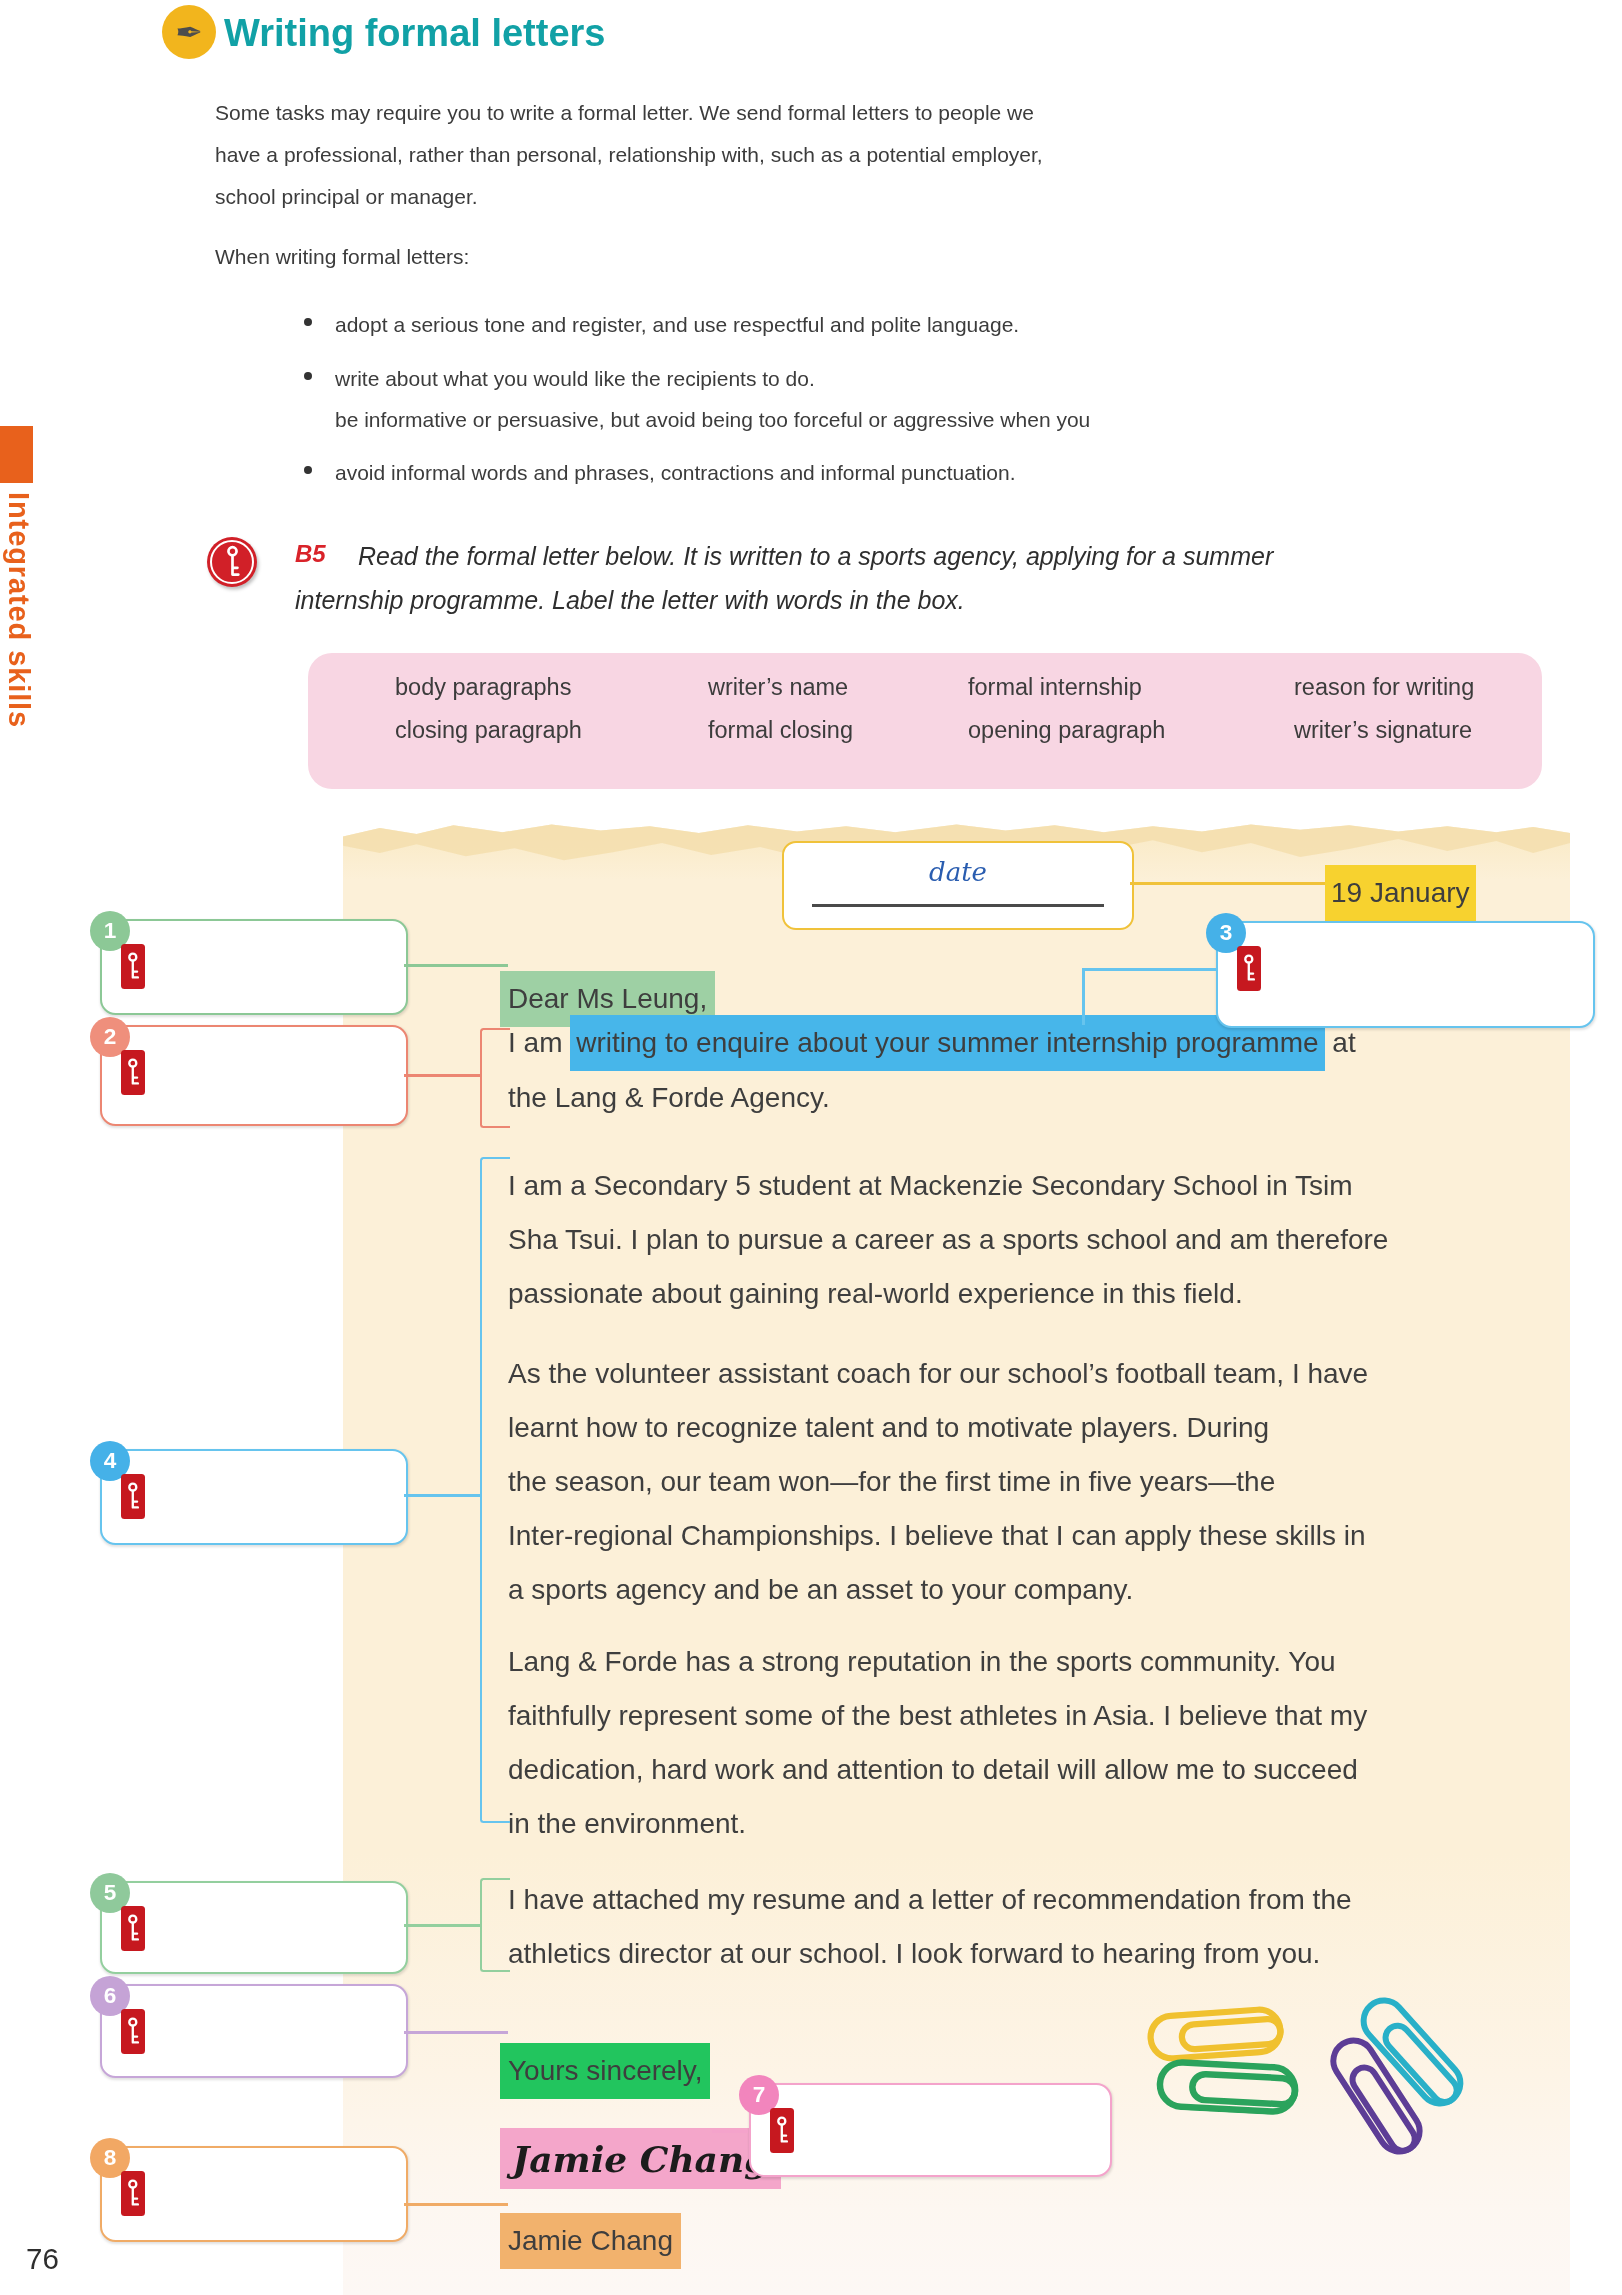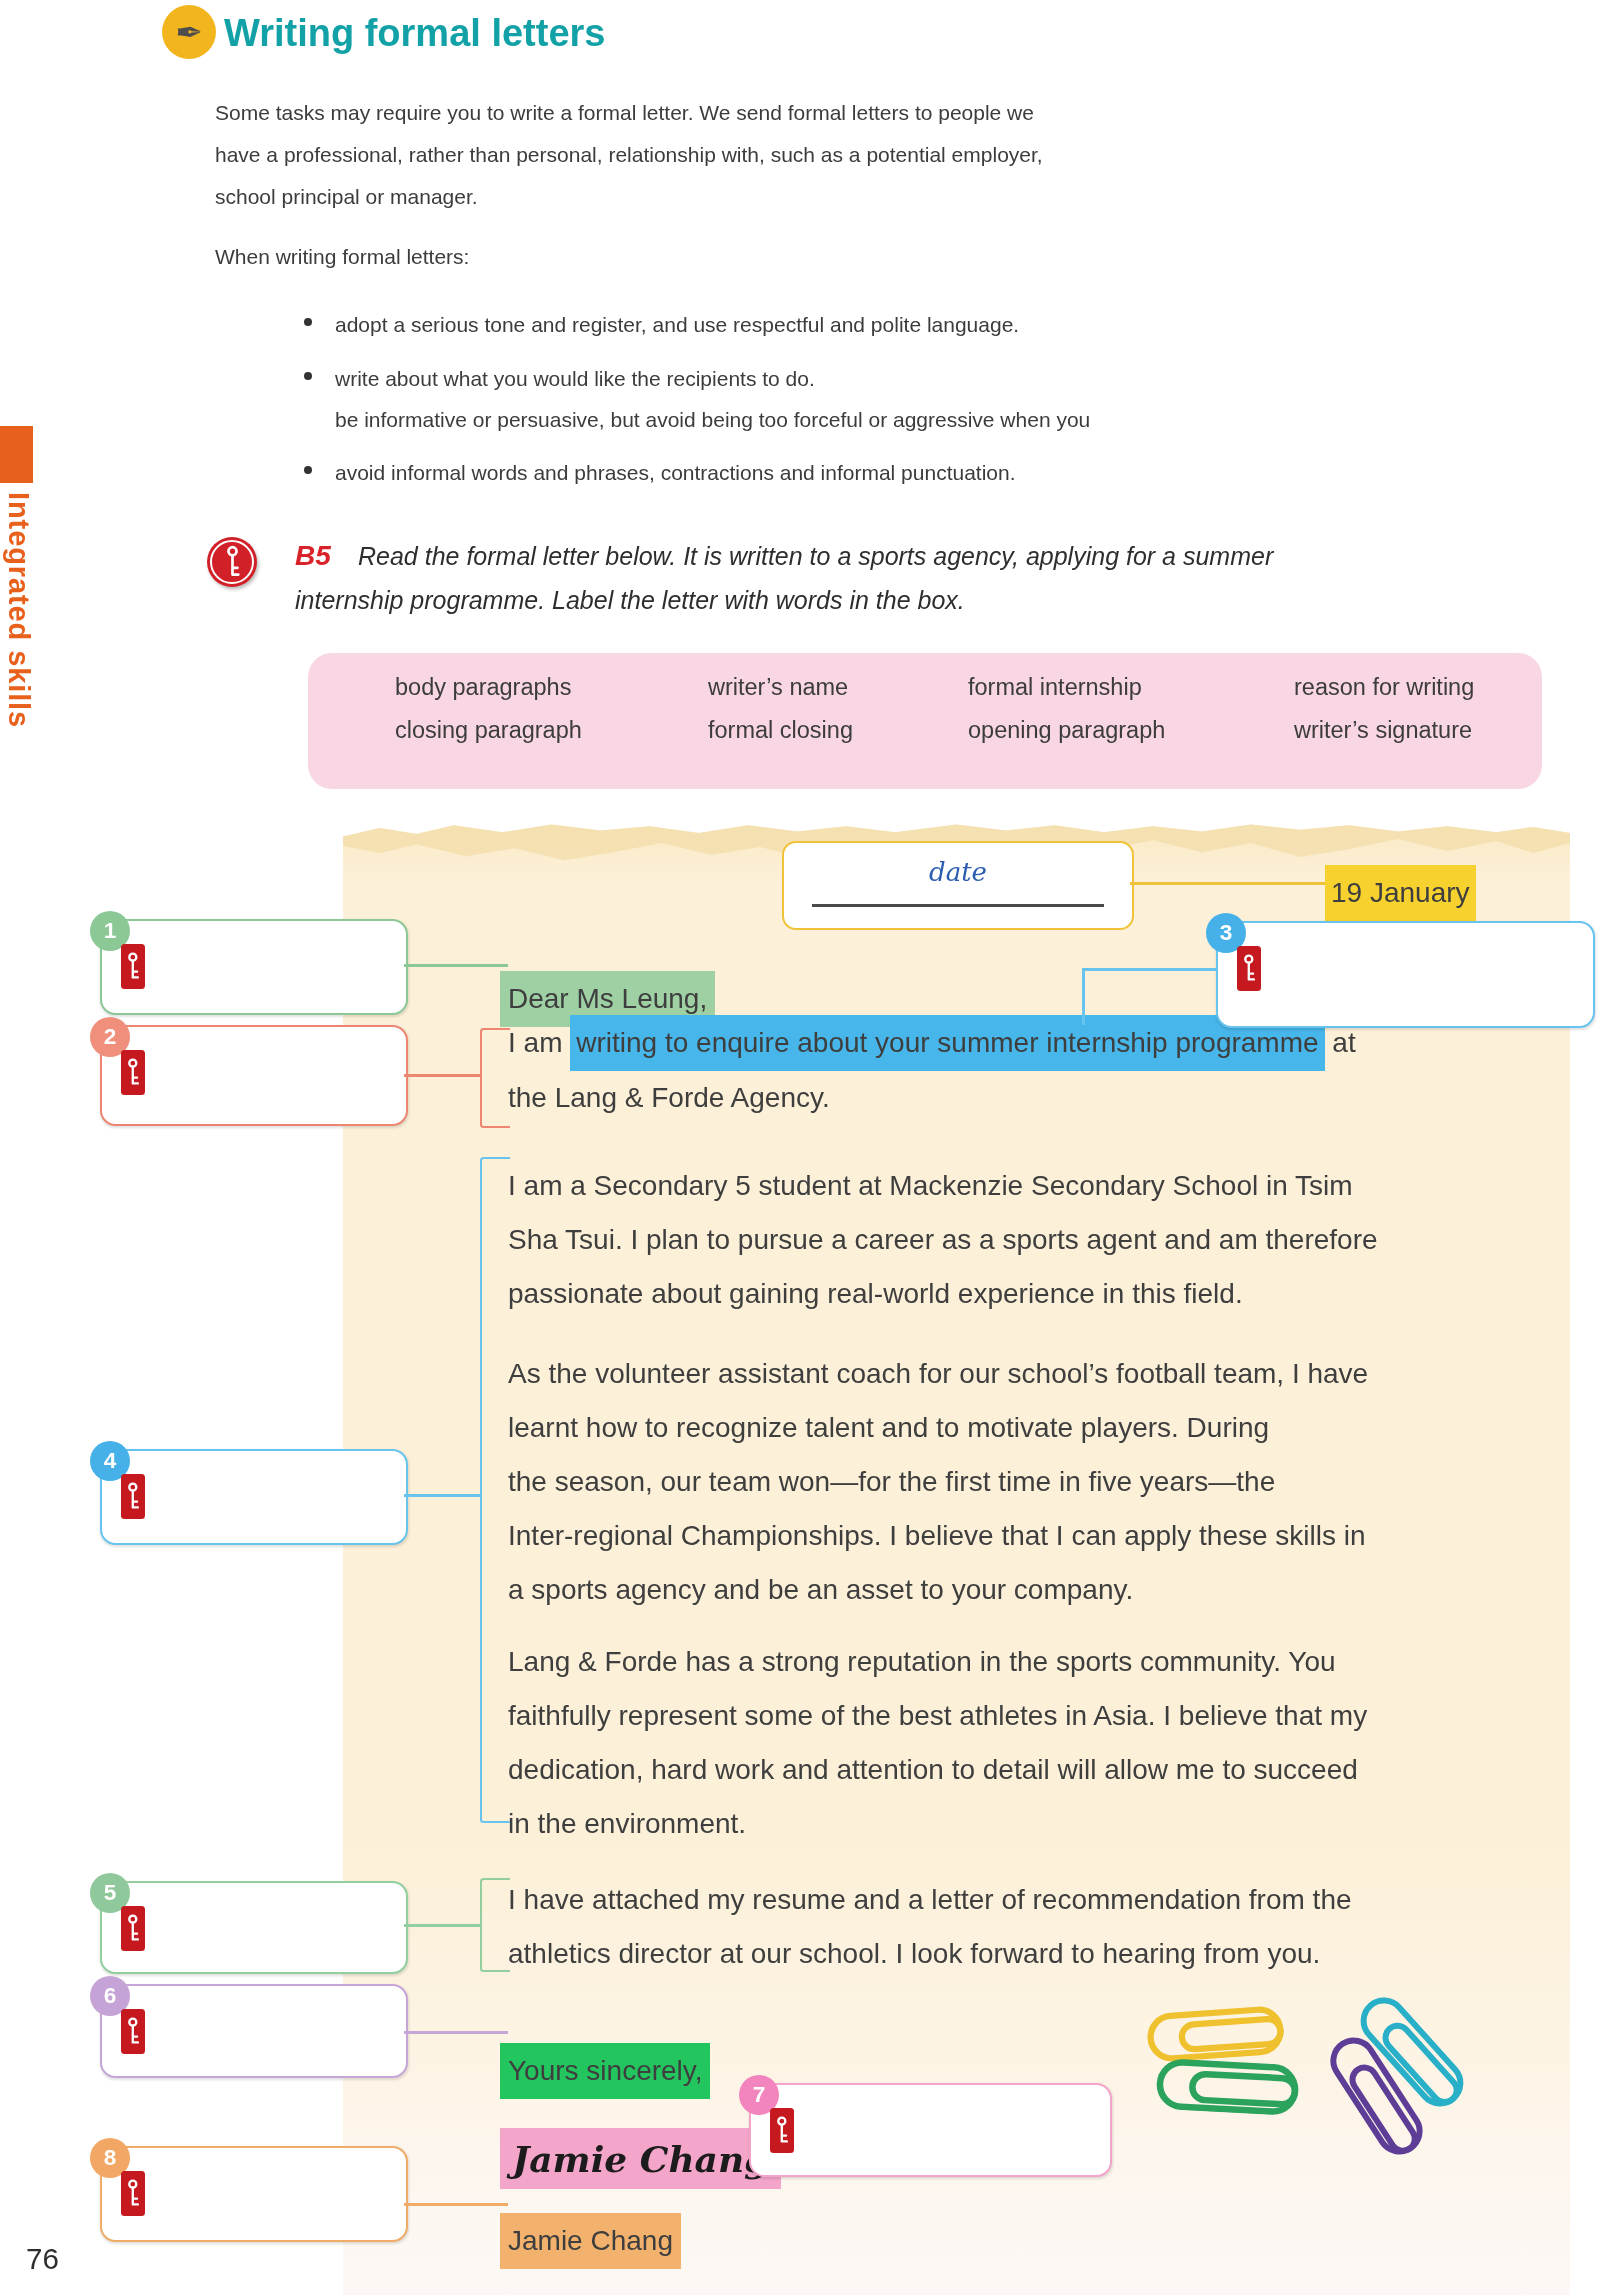--- a/index.html
+++ b/index.html
@@ -21,21 +21,21 @@
   .intro{position:absolute;left:215px;top:92px;}
   .when{position:absolute;left:215px;top:245px;font-size:21px;color:#3c3c3c;}
   .bdot{position:absolute;width:7.8px;height:7.8px;border-radius:50%;background:#333;}
   .bullet-lines{position:absolute;left:335px;}
   .bullet-lines .tline{line-height:41px;}
 
   
   .b5-icon{position:absolute;left:207px;top:537px;width:50px;height:50px;border-radius:50%;
            background:#d12028;display:flex;align-items:center;justify-content:center;box-shadow:1.7px 2.6px 3.5px rgba(0,0,0,.25);}
   .b5-icon::after{content:"";position:absolute;inset:2.6px;border:2.2px solid #fff;border-radius:50%;}
-  .b5-id{position:absolute;left:295px;top:540px;font-size:28px;font-weight:bold;color:#d9232a;font-style:italic;}
+  .b5-id{position:absolute;left:295px;top:540px;font-size:24px;font-weight:bold;color:#d9232a;font-style:italic;}
   .instr{font-size:25px;font-style:italic;color:#2e2e2e;white-space:nowrap;}
 
   
   .word-box{position:absolute;left:308px;top:653px;width:1234px;height:136px;background:#f8d6e3;border-radius:24px;}
   .wb-item{position:absolute;font-size:23.5px;color:#3c3c3c;white-space:nowrap;text-align:center;}
 
   
   .paper{position:absolute;left:343px;top:821px;width:1227px;height:1474px;
          background:linear-gradient(180deg,#f9e9c2 0%,#fcf0d8 4%,#fcf0d8 70%,#fdf4e6 85%,#fdf7f1 94%,#fdf8f5 100%);
          clip-path:polygon(0 15.6px,3% 7px,6% 13px,9% 4.3px,13% 11.3px,17% 3.5px,21% 9.6px,25% 5.2px,29% 12px,33% 4.3px,37% 10.4px,41% 5.2px,45% 11.3px,50% 3.5px,54% 9.6px,58% 4.3px,62% 11.3px,66% 5.2px,70% 10.4px,74% 3.5px,78% 8.7px,82% 4.3px,86% 10.4px,90% 5.2px,94% 11.3px,97% 6px,100% 12px,100% 100%,0 100%);}
@@ -154,21 +154,21 @@
     <span class="hl" style="background:#9ed0a4">Dear Ms Leung,</span>
   </div>
 
   <div class="para" style="top:1015px">
     <div class="lline"><span>I am </span><span class="hl2" style="background:#47b6ea">writing to enquire about your summer internship programme</span><span> at</span></div>
     <div class="lline">the Lang &amp; Forde Agency.</div>
   </div>
 
   <div class="para" style="top:1159px">
     <div class="lline">I am a Secondary 5 student at Mackenzie Secondary School in Tsim</div>
-    <div class="lline">Sha Tsui. I plan to pursue a career as a sports agent and am therefore</div>
+    <div class="lline">Sha Tsui. I plan to pursue a career as a sports school and am therefore</div>
     <div class="lline">passionate about gaining real-world experience in this field.</div>
   </div>
   <div class="para" style="top:1347px">
     <div class="lline">As the volunteer assistant coach for our school’s football team, I have</div>
     <div class="lline">learnt how to recognize talent and to motivate players. During</div>
     <div class="lline">the season, our team won—for the first time in five years—the</div>
     <div class="lline">Inter-regional Championships. I believe that I can apply these skills in</div>
     <div class="lline">a sports agency and be an asset to your company.</div>
   </div>
   <div class="para" style="top:1635px">

